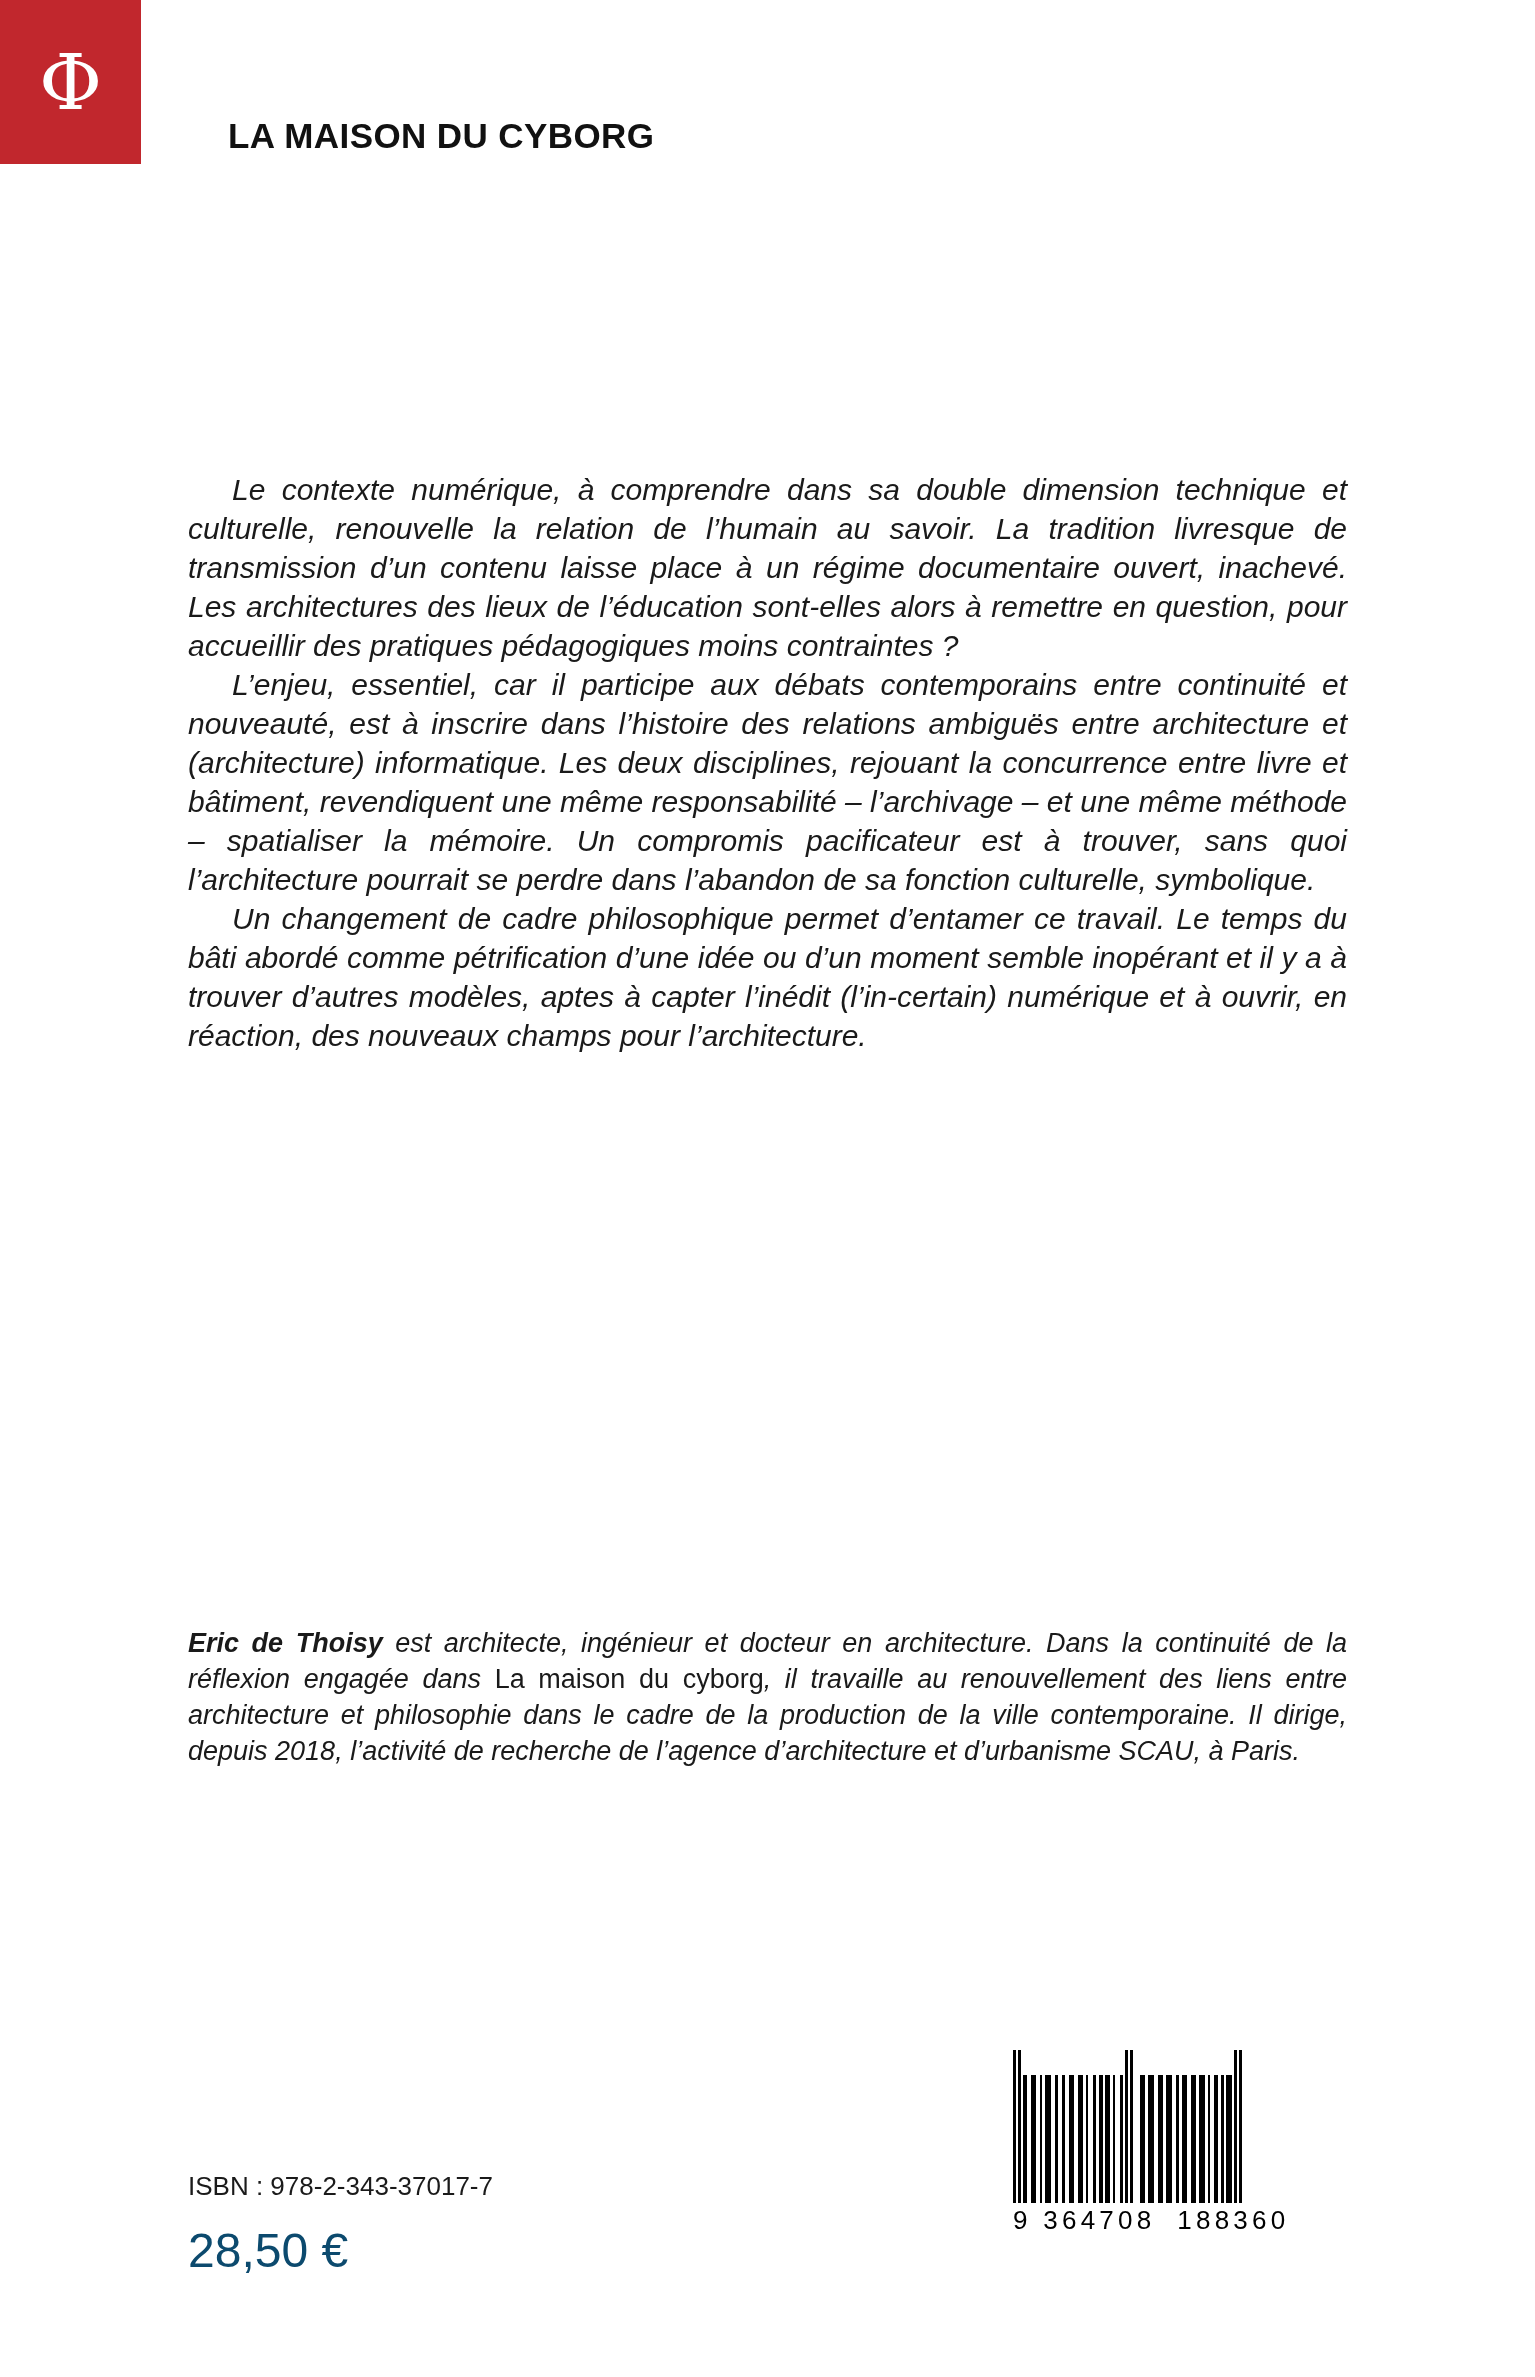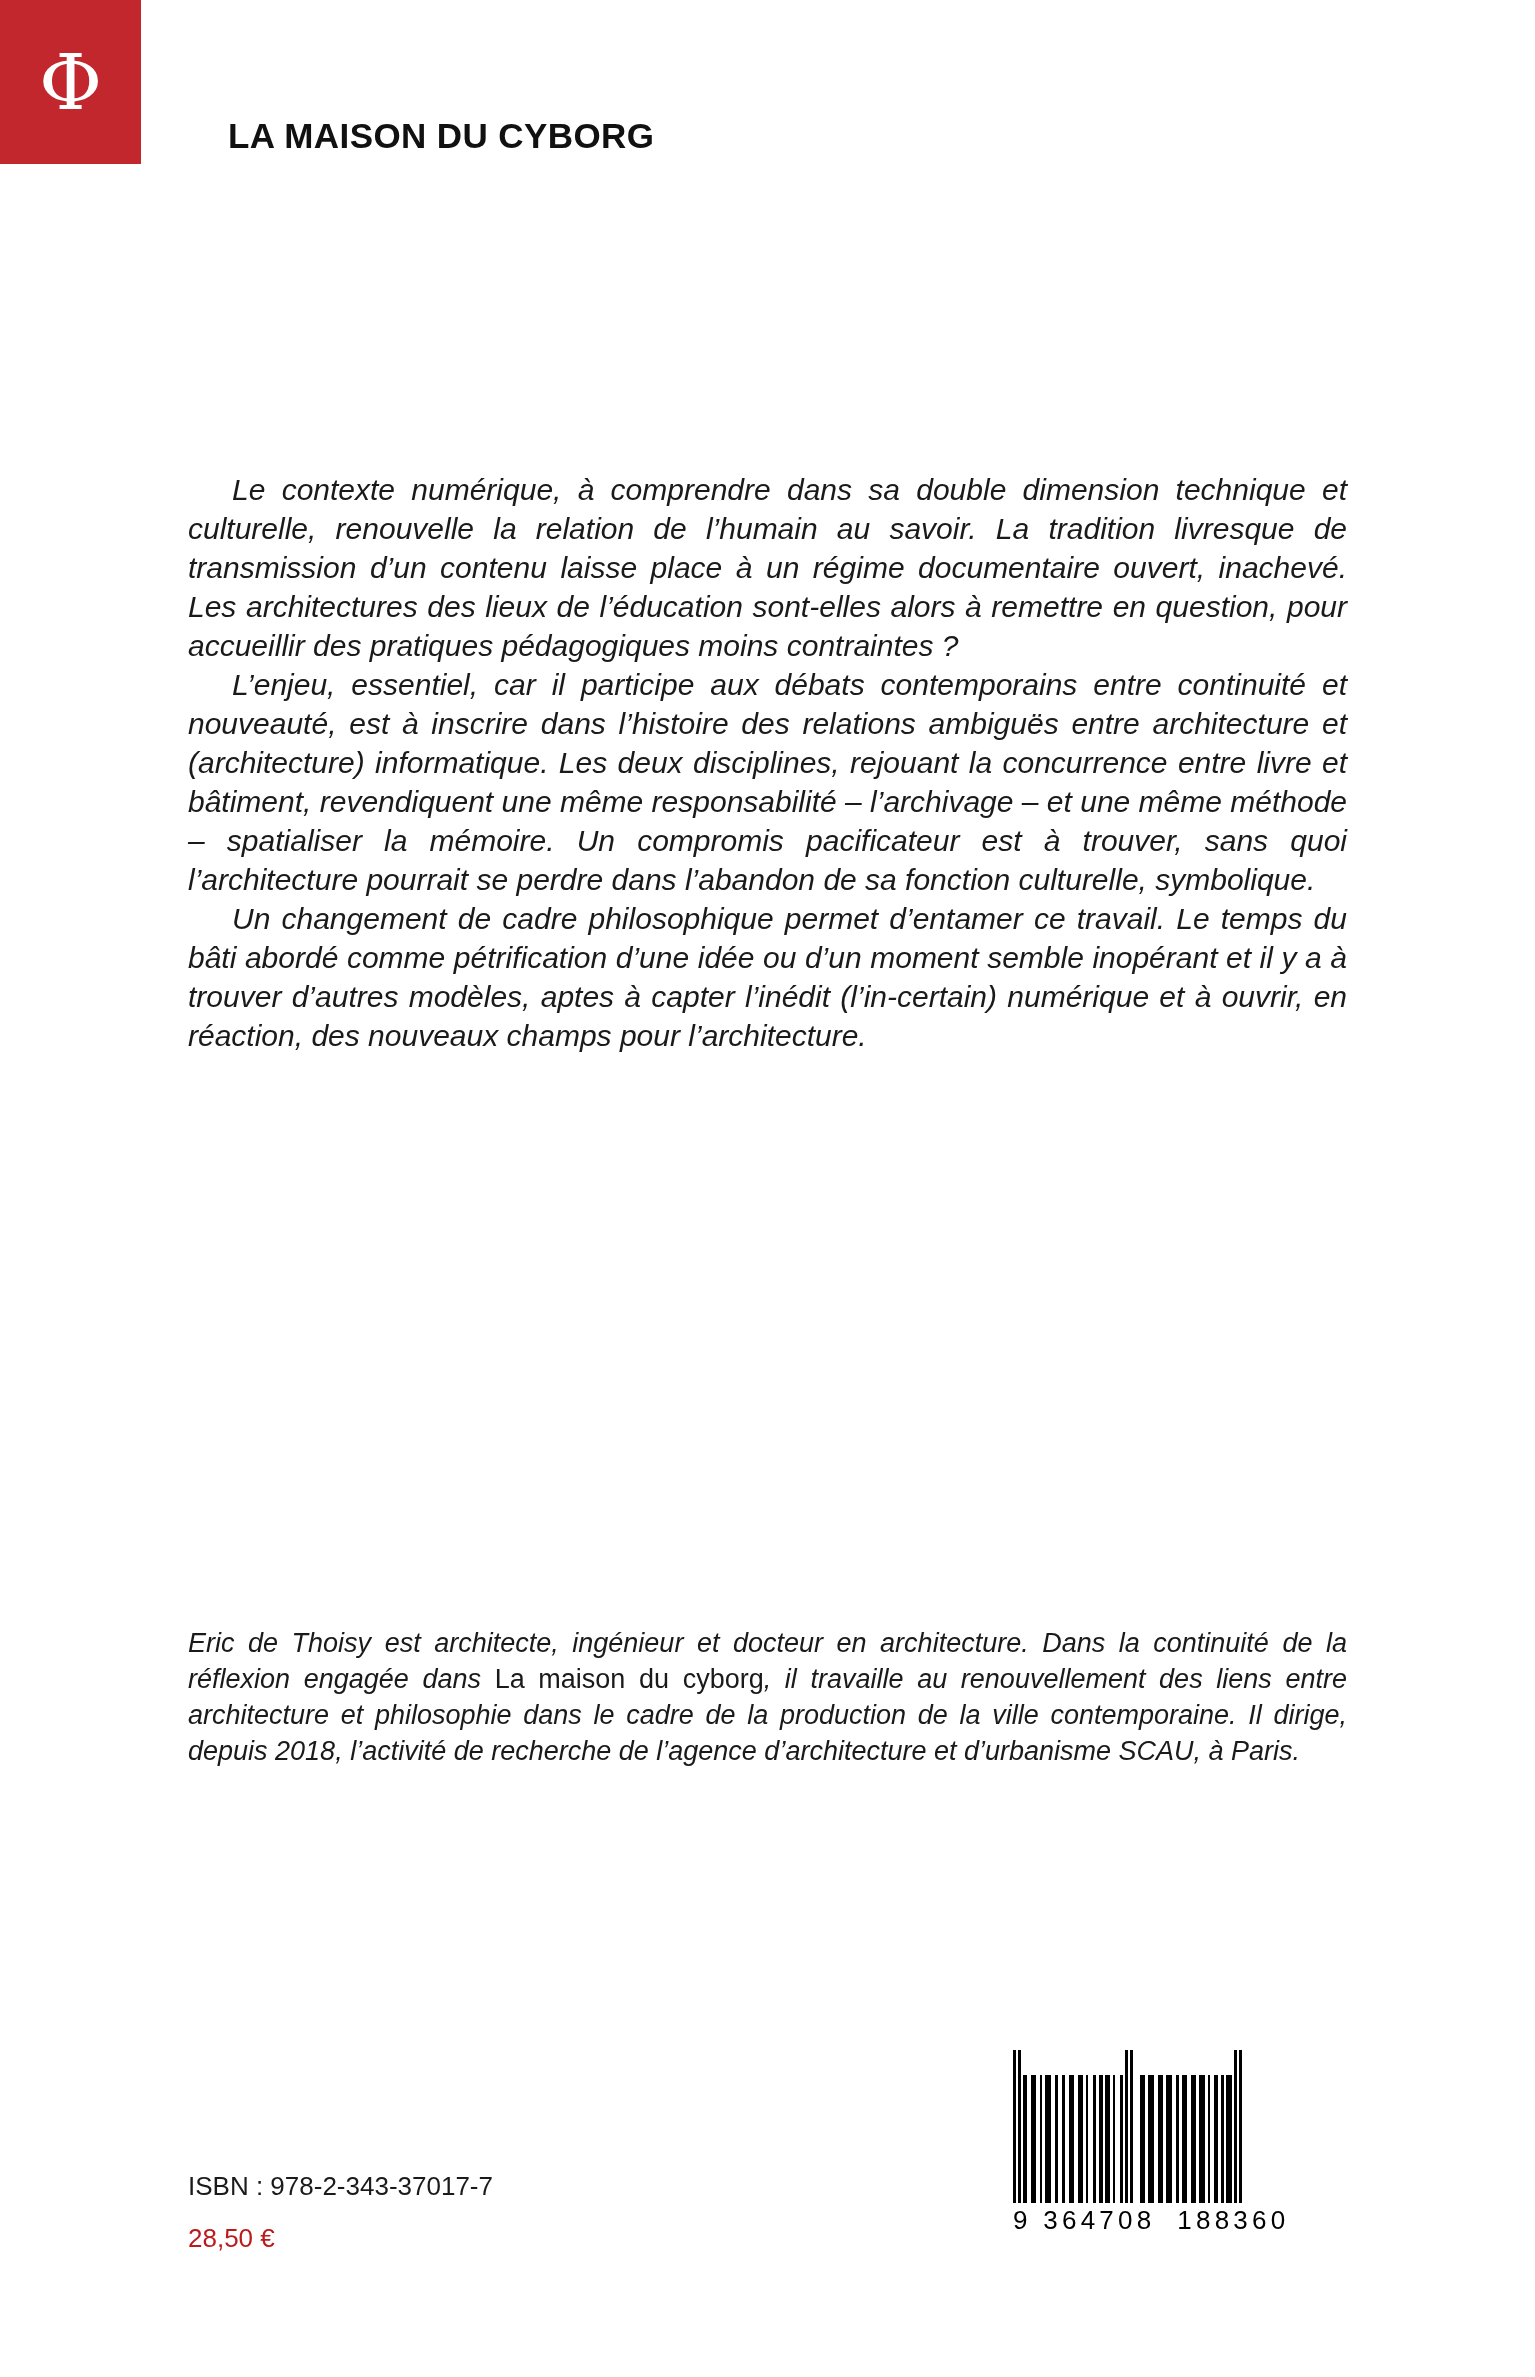--- a/index.html
+++ b/index.html
@@ -69,21 +69,21 @@
     position: absolute;
     left: 188px;
     top: 1626px;
     width: 1159px;
     font-size: 27px;
     line-height: 1.33;
     text-align: justify;
     font-style: italic;
     color: #1a1a1a;
   }
-  .bio .name { font-weight: normal; font-style: italic; }
+  .bio .name { font-weight: bold; font-style: italic; }
   .bio .work-title { font-style: normal; }
 
   
   .barcode-area {
     position: absolute;
     left: 1013px;
     top: 2050px;
     width: 352px;
   }
   .barcode-bars {
@@ -115,22 +115,22 @@
     left: 188px;
     top: 2171px;
     font-size: 26px;
     color: #1a1a1a;
     white-space: nowrap;
   }
   .price {
     position: absolute;
     left: 188px;
     top: 2223px;
-    font-size: 26px;
-    color: #b91c1c;
+    font-size: 48px;
+    color: #0c4a6e;
     white-space: nowrap;
   }
 </style>
 </head>
 <body>
 
 <div class="publisher-mark">
   <span class="glyph">Φ</span>
 </div>
 <div class="book-title">LA MAISON DU CYBORG</div>

